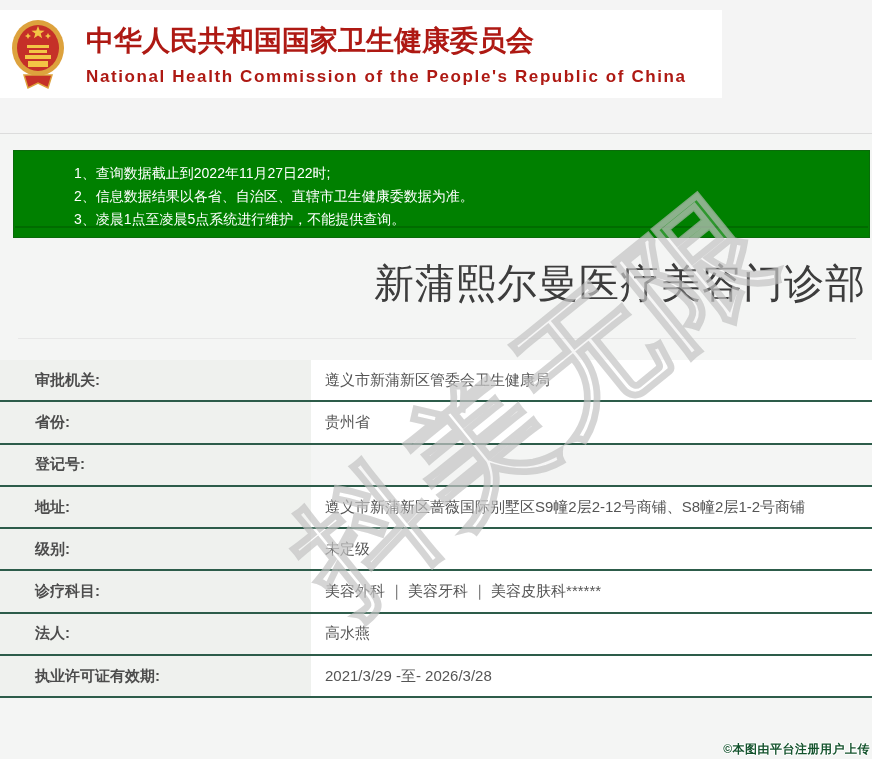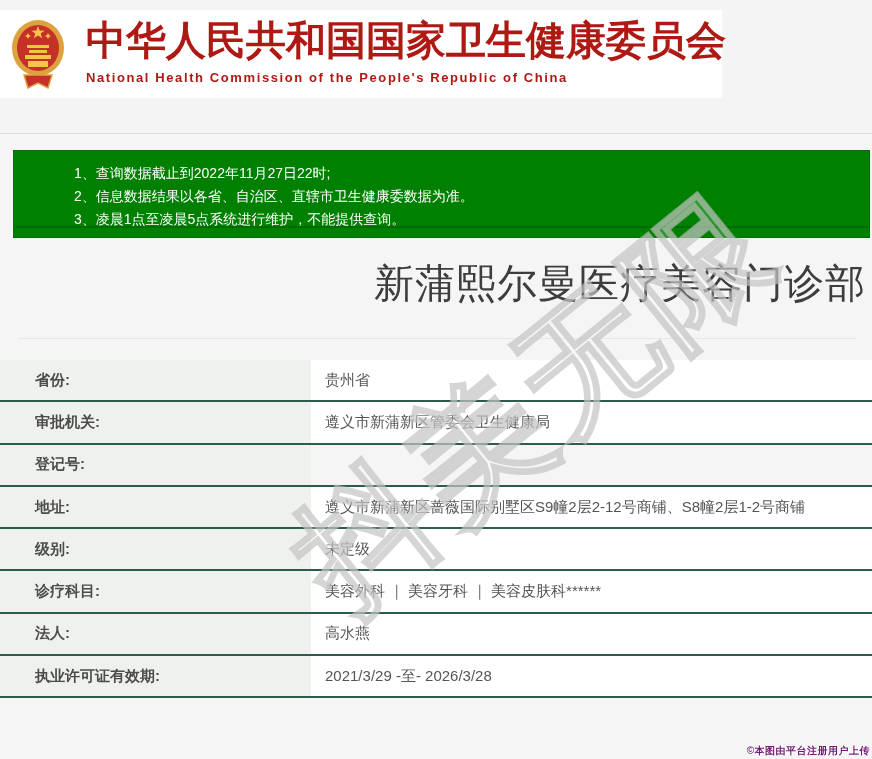--- a/index.html
+++ b/index.html
@@ -4,22 +4,22 @@
 <style>
   html,body{margin:0;padding:0;}
   body{font-family:"Liberation Sans", sans-serif;}
   #page{position:relative;width:872px;height:759px;background:#f4f5f4;overflow:hidden;}
 
   
   .header-band{position:absolute;left:0;top:0;width:872px;height:133px;background:#f4f4f4;border-bottom:1px solid #dcdcdc;}
   .logo-strip{position:absolute;left:0;top:10px;width:722px;height:88px;background:#ffffff;display:flex;align-items:center;}
   .emblem{margin-left:10px;flex:0 0 auto;}
   .header-titles{margin-left:20px;}
-  .header-cn{font-size:40px;font-weight:700;color:#ae1913;letter-spacing:0px;line-height:40px;white-space:nowrap;font-family:Liberation Mono, monospace;}
-  .header-en{font-size:13px;font-weight:700;color:#ae1913;letter-spacing:1.6px;margin-top:6px;white-space:nowrap;}
+  .header-cn{font-size:28px;font-weight:700;color:#ae1913;letter-spacing:0px;line-height:40px;white-space:nowrap;}
+  .header-en{font-size:17px;font-weight:700;color:#ae1913;letter-spacing:1.6px;margin-top:6px;white-space:nowrap;}
 
   
   .notice{position:absolute;left:13px;right:2px;top:150px;height:88px;background:#008000;border:1px solid #0a6b0a;box-sizing:border-box;color:#ffffff;}
   .notice::after{content:"";position:absolute;left:1px;right:1px;bottom:9px;height:2px;background:rgba(0,95,0,0.6);}
   .notice-lines{padding:11px 0 0 60px;}
   .notice-line{font-size:14px;line-height:23px;white-space:nowrap;}
 
   
   .org-title{position:absolute;top:256px;right:6px;left:0;text-align:right;font-size:40px;color:#3d3d3d;font-weight:400;letter-spacing:1px;white-space:nowrap;}
   .section-line{position:absolute;top:338px;left:18px;right:16px;border-top:1px solid #e7e7e7;}
@@ -27,21 +27,21 @@
   
   .table{position:absolute;top:360px;left:0;right:0;}
   .row{display:flex;height:40.3px;border-bottom:2px solid #2d5c4a;}
   .cell-label{width:311px;flex:0 0 311px;background:#eff1ee;display:flex;align-items:center;box-sizing:border-box;padding-left:35px;font-size:15px;font-weight:700;color:#4c4c4c;}
   .cell-value{flex:1;background:#ffffff;display:flex;align-items:center;box-sizing:border-box;padding-left:14px;font-size:15px;color:#555555;white-space:nowrap;overflow:hidden;}
 
   
   .diag-watermark{position:absolute;left:250px;top:300px;width:600px;z-index:30;pointer-events:none;
     transform:rotate(-39deg);font-size:135px;font-weight:700;letter-spacing:6px;white-space:nowrap;
     color:rgba(255,255,255,0.18);-webkit-text-stroke:2.5px rgba(190,190,190,0.65);}
-  .copyright{position:absolute;right:2px;bottom:1px;z-index:40;font-size:10px;font-weight:700;color:#701a75;
+  .copyright{position:absolute;right:2px;bottom:1px;z-index:40;font-size:12px;font-weight:700;color:#14532d;
     text-shadow:-1px 0 #fff,1px 0 #fff,0 -1px #fff,0 1px #fff;letter-spacing:0.5px;}
 </style>
 </head>
 <body>
 
 <div id="page">
 
   <div class="header-band">
     <div class="logo-strip">
       <span class="emblem">
@@ -71,26 +71,26 @@
       <div class="notice-line">2、信息数据结果以各省、自治区、直辖市卫生健康委数据为准。</div>
       <div class="notice-line">3、凌晨1点至凌晨5点系统进行维护，不能提供查询。</div>
     </div>
   </div>
 
   <div class="org-title">新蒲熙尔曼医疗美容门诊部</div>
   <div class="section-line"></div>
 
   <div class="table" id="detail-table">
       <div class="row">
+        <div class="cell-label">审批机关:</div>
+        <div class="cell-value">遵义市新蒲新区管委会卫生健康局</div>
+      </div>
+      <div class="row">
         <div class="cell-label">省份:</div>
         <div class="cell-value">贵州省</div>
-      </div>
-      <div class="row">
-        <div class="cell-label">审批机关:</div>
-        <div class="cell-value">遵义市新蒲新区管委会卫生健康局</div>
       </div>
       <div class="row">
         <div class="cell-label">登记号:</div>
       </div>
       <div class="row">
         <div class="cell-label">地址:</div>
         <div class="cell-value">遵义市新蒲新区蔷薇国际别墅区S9幢2层2-12号商铺、S8幢2层1-2号商铺</div>
       </div>
       <div class="row">
         <div class="cell-label">级别:</div>

